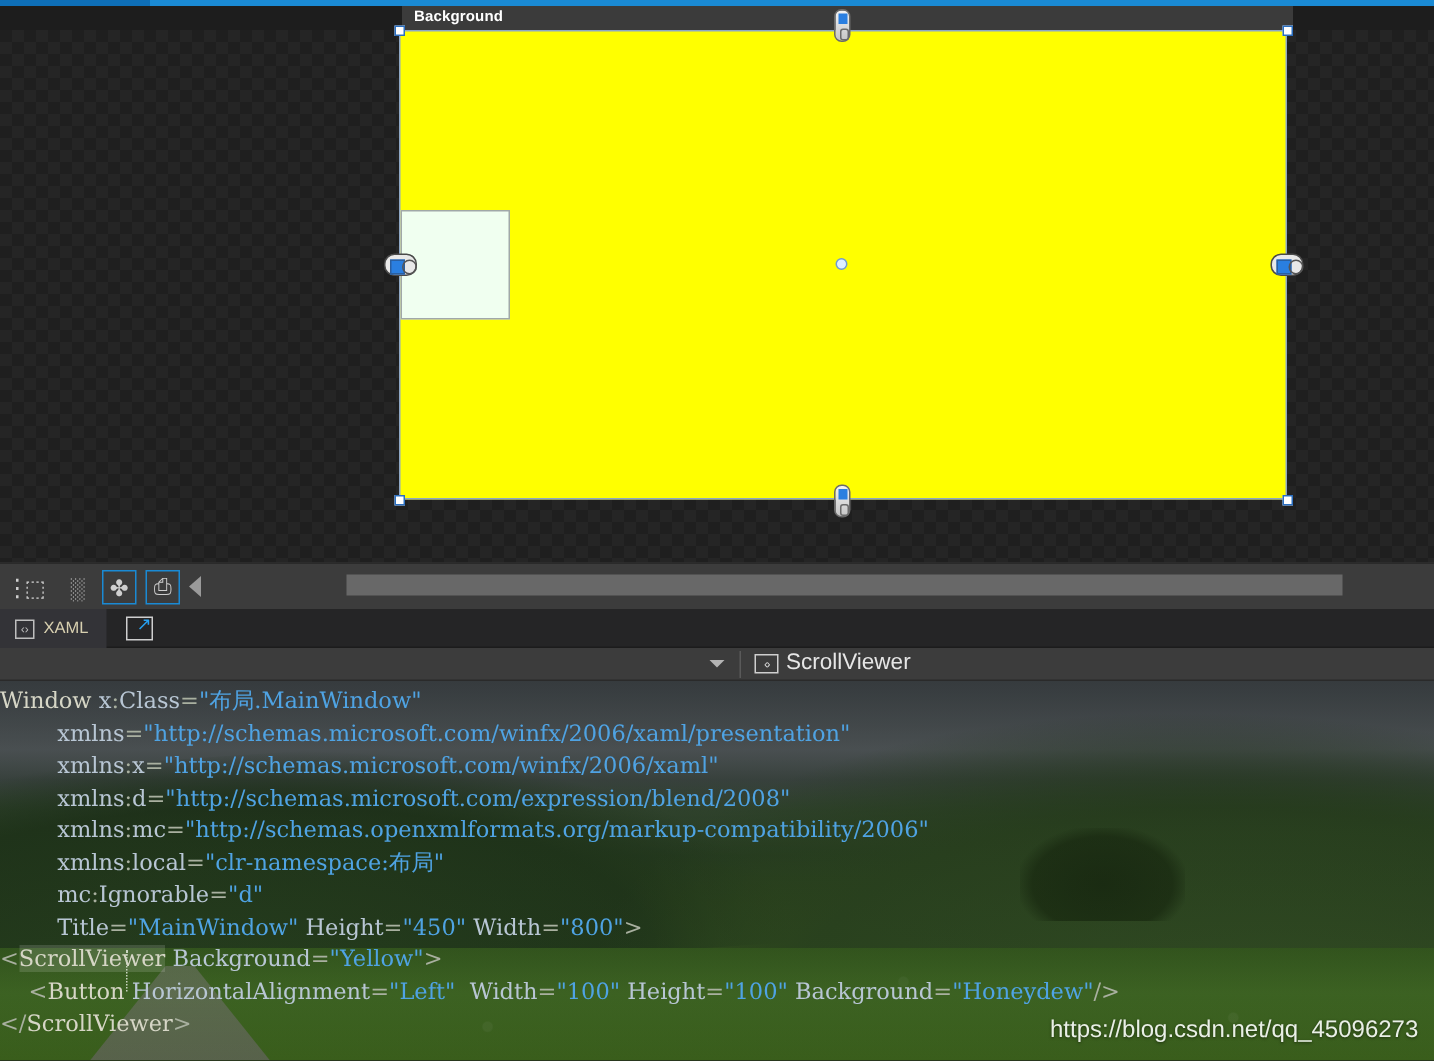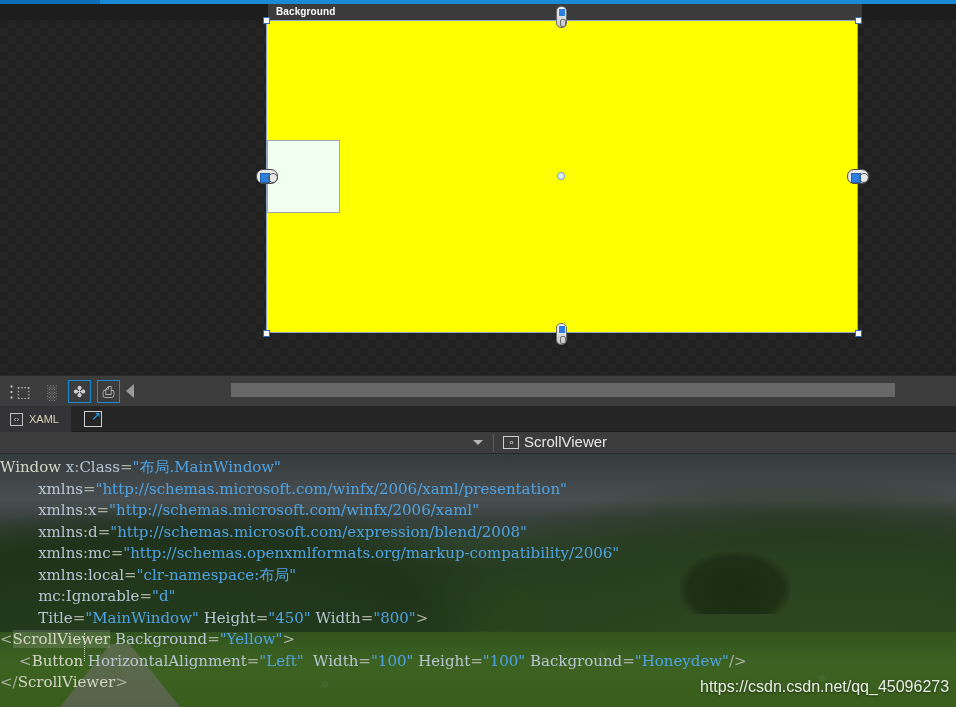--- a/index.html
+++ b/index.html
@@ -297,15 +297,15 @@
     <div class="hill-a"></div>
     <div class="hill-b"></div>
     <div class="tree-big"></div>
     <div class="field"></div>
     <div class="field-tex"></div>
     <div class="road"></div>
     <div class="editor-shade"></div>
     <div class="code" id="code-host"><div class="ln"><span class="tagname">Window</span><span class="attr"> x</span><span class="punc">:</span><span class="attr">Class</span><span class="punc">=</span><span class="val">"布局.MainWindow"</span></div><div class="ln"><span class="attr">        xmlns</span><span class="punc">=</span><span class="val">"http://schemas.microsoft.com/winfx/2006/xaml/presentation"</span></div><div class="ln"><span class="attr">        xmlns</span><span class="punc">:</span><span class="attr">x</span><span class="punc">=</span><span class="val">"http://schemas.microsoft.com/winfx/2006/xaml"</span></div><div class="ln"><span class="attr">        xmlns</span><span class="punc">:</span><span class="attr">d</span><span class="punc">=</span><span class="val">"http://schemas.microsoft.com/expression/blend/2008"</span></div><div class="ln"><span class="attr">        xmlns</span><span class="punc">:</span><span class="attr">mc</span><span class="punc">=</span><span class="val">"http://schemas.openxmlformats.org/markup-compatibility/2006"</span></div><div class="ln"><span class="attr">        xmlns</span><span class="punc">:</span><span class="attr">local</span><span class="punc">=</span><span class="val">"clr-namespace:布局"</span></div><div class="ln"><span class="attr">        mc</span><span class="punc">:</span><span class="attr">Ignorable</span><span class="punc">=</span><span class="val">"d"</span></div><div class="ln"><span class="attr">        Title</span><span class="punc">=</span><span class="val">"MainWindow"</span><span class="attr"> Height</span><span class="punc">=</span><span class="val">"450"</span><span class="attr"> Width</span><span class="punc">=</span><span class="val">"800"</span><span class="punc">&gt;</span></div><div class="ln"><span class="punc">&lt;</span><span class="tagname seltag">ScrollViewer</span><span class="attr"> Background</span><span class="punc">=</span><span class="val">"Yellow"</span><span class="punc">&gt;</span></div><div class="ln"><span class="punc">    &lt;</span><span class="tagname">Button</span><span class="attr"> HorizontalAlignment</span><span class="punc">=</span><span class="val">"Left"</span><span class="attr">  Width</span><span class="punc">=</span><span class="val">"100"</span><span class="attr"> Height</span><span class="punc">=</span><span class="val">"100"</span><span class="attr"> Background</span><span class="punc">=</span><span class="val">"Honeydew"</span><span class="punc">/&gt;</span></div><div class="ln"><span class="punc">&lt;/</span><span class="tagname">ScrollViewer</span><span class="punc">&gt;</span></div></div>
   </div>
   <div class="indent-guide"></div>
-  <div class="watermark">https://csdn.csdn.net/qq_45096273</div>
+  <div class="watermark">https://blog.csdn.net/qq_45096273</div>
 
 </div>
 
 </body></html>

